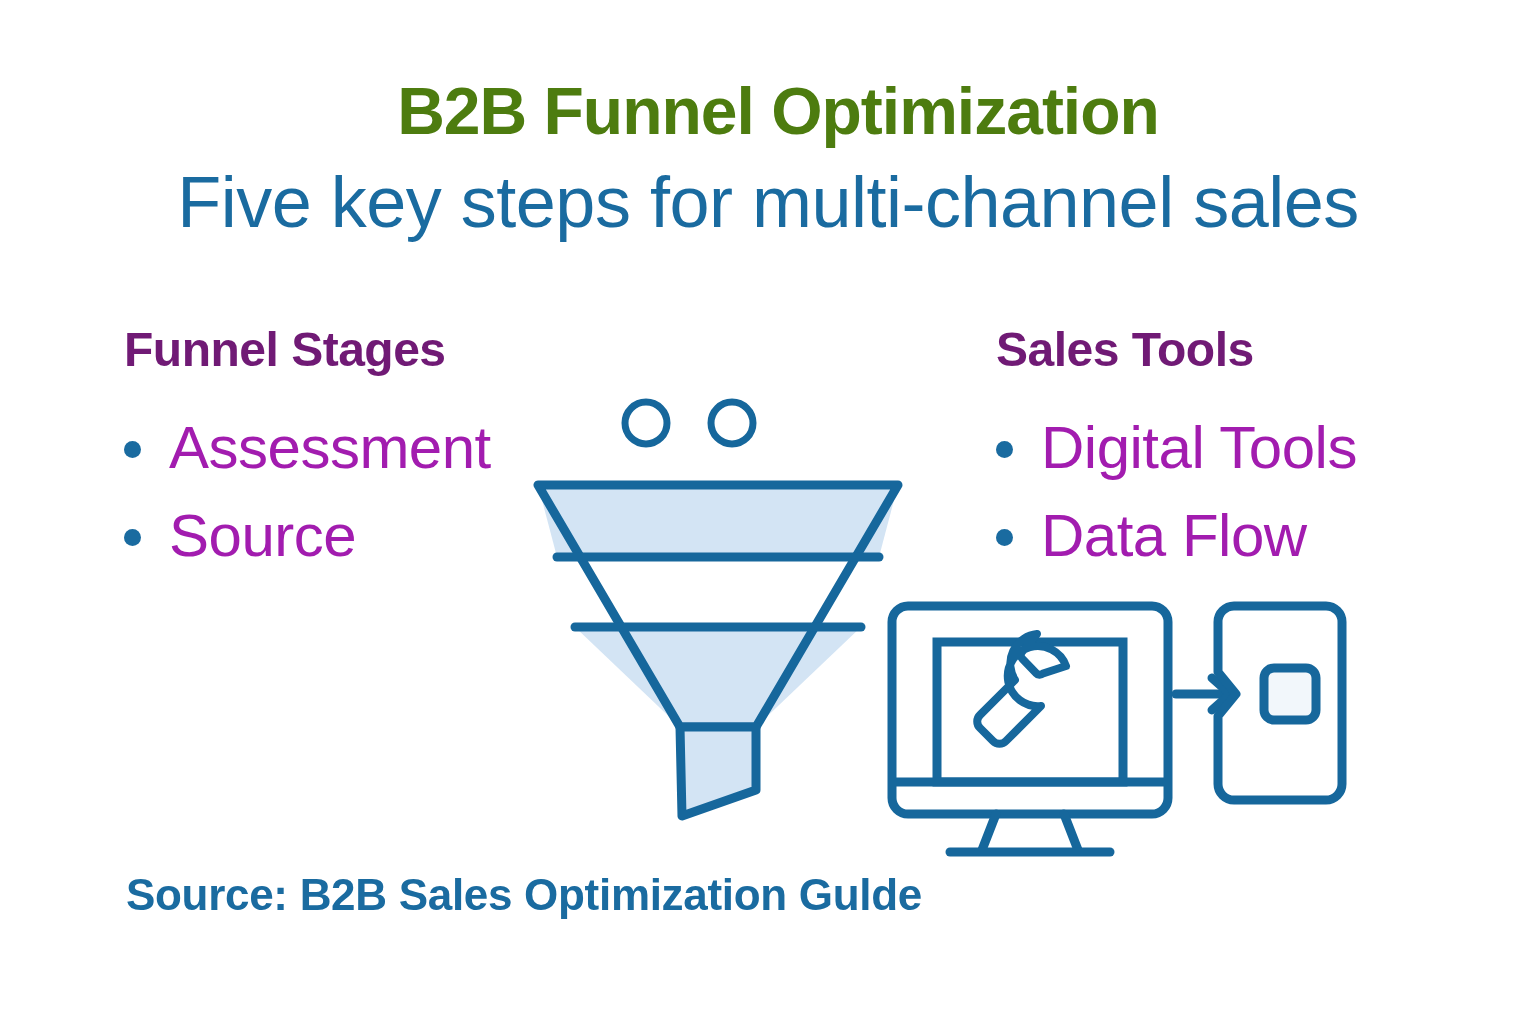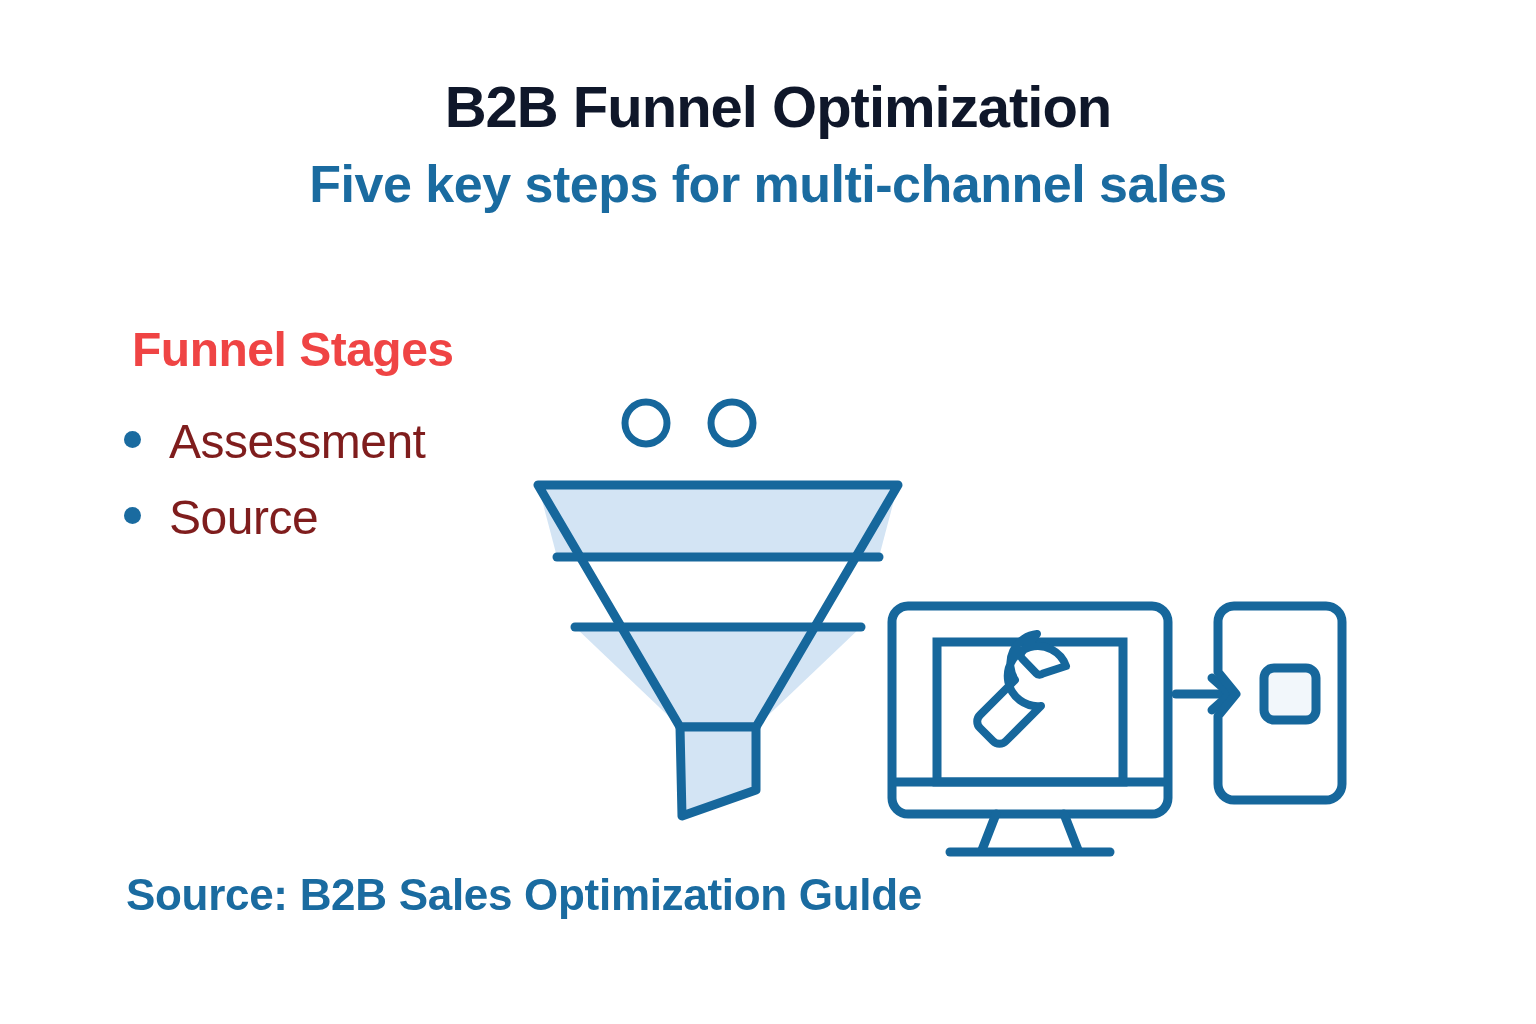--- a/index.html
+++ b/index.html
@@ -26,54 +26,54 @@
 
   
   .header {
     position: absolute;
     left: 0;
     top: 78px;
     width: 1536px;
     text-align: center;
   }
   .title {
-    font-size: 58px;
+    font-size: 66px;
     font-weight: bold;
     line-height: 1.0;
     letter-spacing: -1px;
-    color: #0f172a;
+    color: #4d7c0f;
     white-space: nowrap;
     padding-left: 20px;
   }
   .subtitle {
     margin-top: 22px;
-    font-size: 52px;
-    font-weight: bold;
+    font-size: 72px;
+    font-weight: normal;
     line-height: 1.0;
     letter-spacing: -0.5px;
     color: #1a6ba0;
     white-space: nowrap;
   }
 
   
   .column {
     position: absolute;
     top: 326px;
   }
   .column.left  { left: 124px; }
   .column.right { left: 996px; }
 
   .col-heading {
     font-size: 48px;
     font-weight: bold;
     line-height: 1.0;
     letter-spacing: -0.5px;
-    color: #ef4444;
-    white-space: nowrap;
-    margin: 0 0 44px 8px;
+    color: #701a75;
+    white-space: nowrap;
+    margin: 0 0 44px 0;
   }
 
   .bullet-list {
     list-style: none;
     margin: 0;
     padding: 0;
   }
   .bullet-item {
     display: flex;
     align-items: baseline;
@@ -84,25 +84,25 @@
     width: 17px;
     height: 17px;
     border-radius: 50%;
     background: #1a6ba0;
     margin-right: 28px;
     flex: 0 0 auto;
     position: relative;
     top: -10px;
   }
   .bullet-label {
-    font-size: 48px;
+    font-size: 60px;
     font-weight: normal;
     line-height: 1.0;
     letter-spacing: -0.5px;
-    color: #7f1d1d;
+    color: #a21caf;
   }
 
   
   .artwork {
     position: absolute;
     left: 500px;
     top: 380px;
     width: 900px;
     height: 490px;
   }
@@ -137,20 +137,33 @@
         <span class="bullet-dot"></span>
         <span class="bullet-label">Assessment</span>
       </li>
       <li class="bullet-item">
         <span class="bullet-dot"></span>
         <span class="bullet-label">Source</span>
       </li>
     </ul>
   </div>
 
+  <div class="column right">
+    <div class="col-heading">Sales Tools</div>
+    <ul class="bullet-list">
+      <li class="bullet-item">
+        <span class="bullet-dot"></span>
+        <span class="bullet-label">Digital Tools</span>
+      </li>
+      <li class="bullet-item">
+        <span class="bullet-dot"></span>
+        <span class="bullet-label">Data Flow</span>
+      </li>
+    </ul>
+  </div>
 
   <svg class="artwork" viewBox="0 0 900 490">
 
     <g>
 
       <circle cx="146" cy="43" r="21" fill="none" stroke="#16679c" stroke-width="7"></circle>
       <circle cx="232" cy="43" r="21" fill="none" stroke="#16679c" stroke-width="7"></circle>
 
       <path d="M 38 105 L 398 105 L 379 177 L 57 177 Z" fill="#d3e4f4" stroke="none"></path>
 

